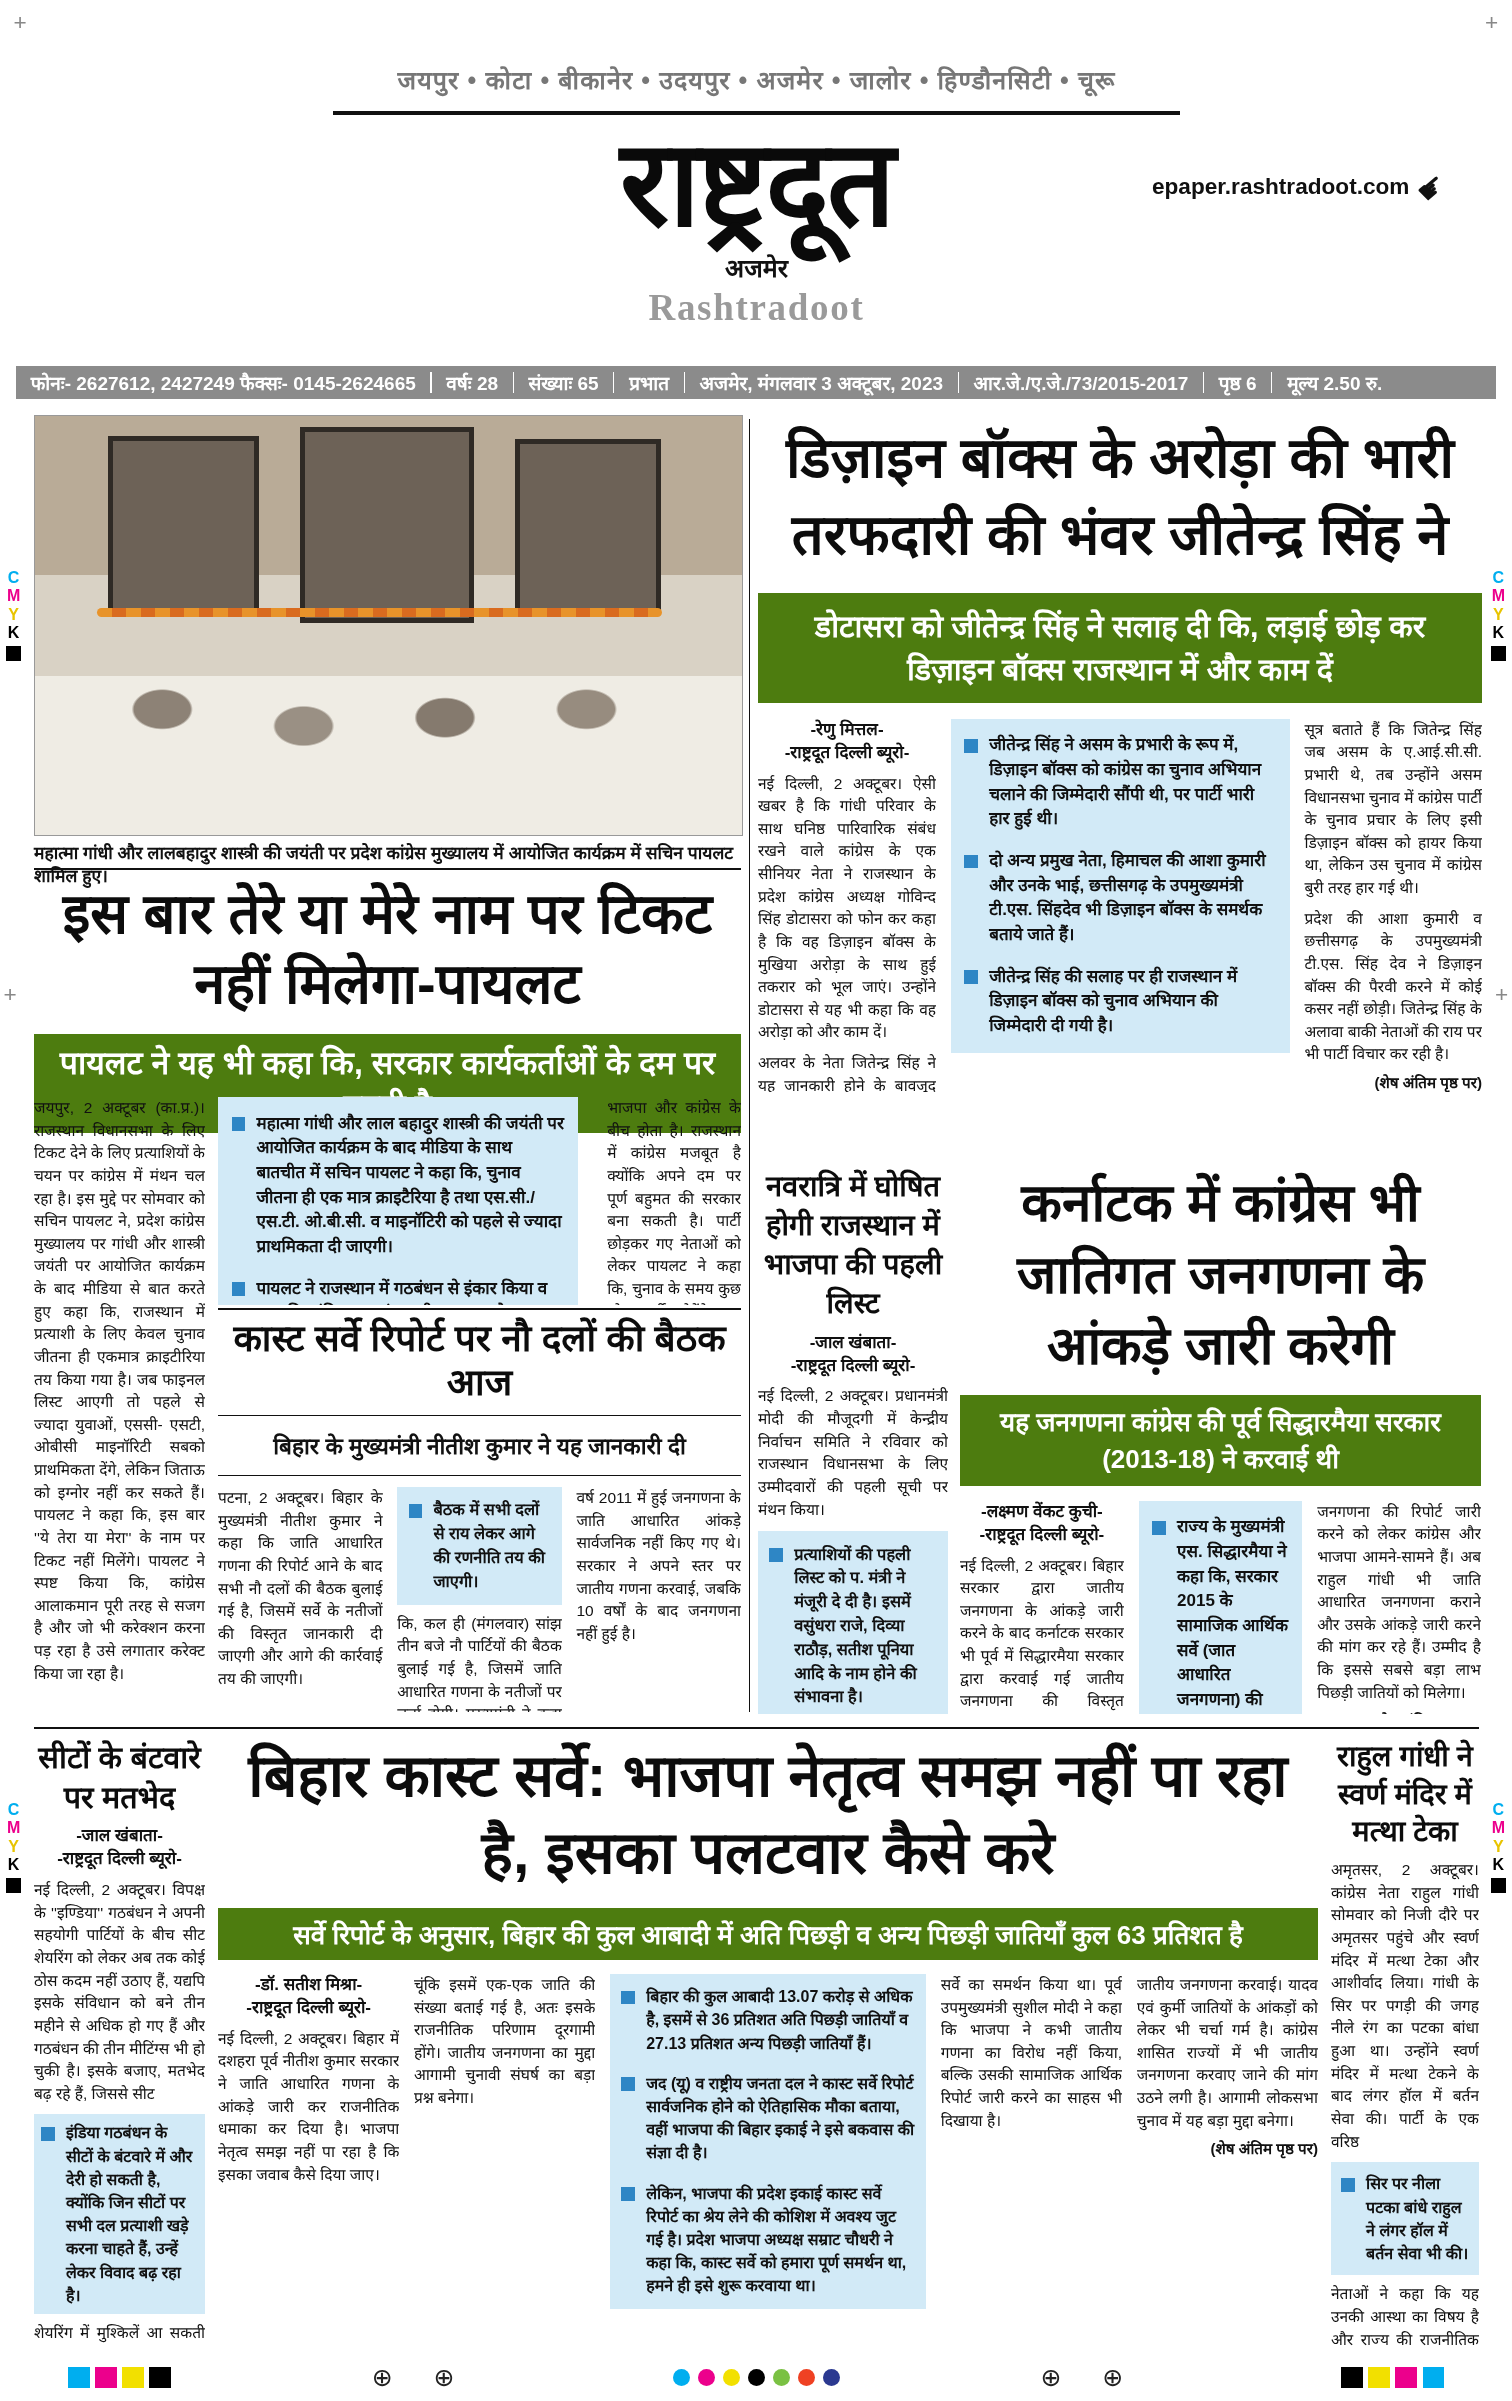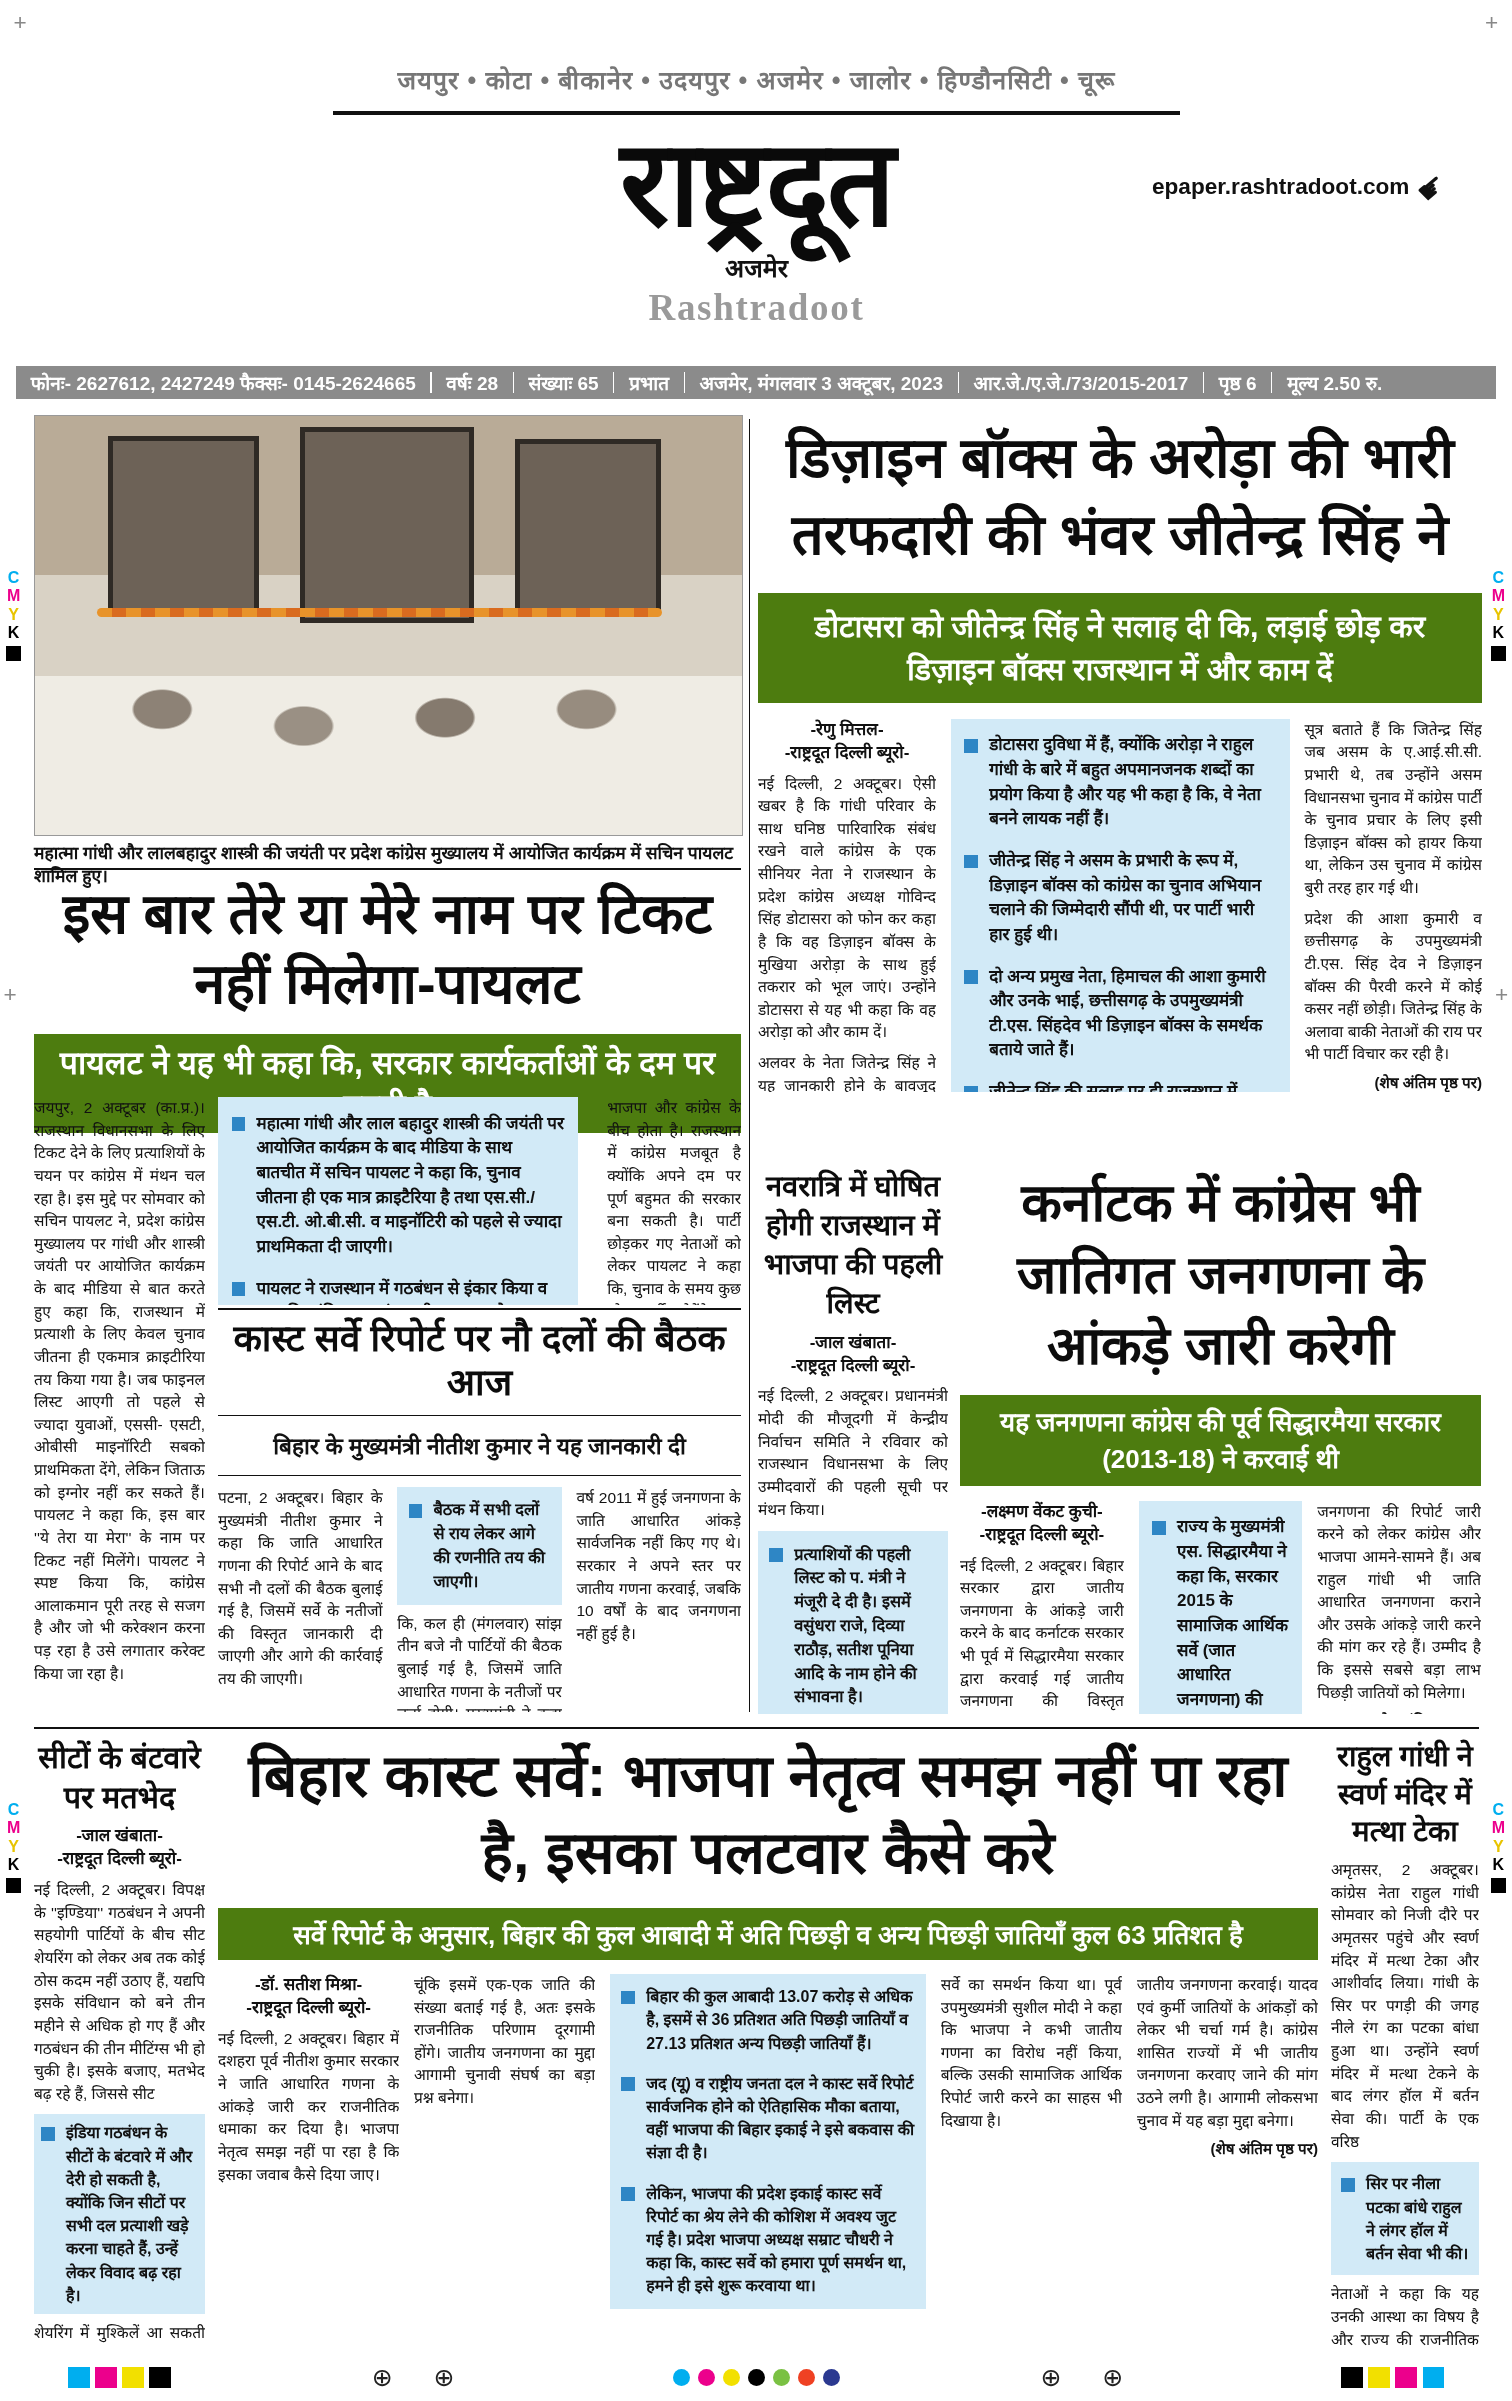--- a/index.html
+++ b/index.html
@@ -157,24 +157,20 @@
       <div class="col" style="flex:0 0 178px;">
         <div class="byline">-रेणु मित्तल-</div>
         <div class="byline">-राष्ट्रदूत दिल्ली ब्यूरो-</div>
         <p class="body">नई दिल्ली, 2 अक्टूबर। ऐसी खबर है कि गांधी परिवार के साथ घनिष्ठ पारिवारिक संबंध रखने वाले कांग्रेस के एक सीनियर नेता ने राजस्थान के प्रदेश कांग्रेस अध्यक्ष गोविन्द सिंह डोटासरा को फोन कर कहा है कि वह डिज़ाइन बॉक्स के मुखिया अरोड़ा के साथ हुई तकरार को भूल जाएं। उन्होंने डोटासरा से यह भी कहा कि वह अरोड़ा को और काम दें।</p>
         <p class="body">अलवर के नेता जितेन्द्र सिंह ने यह जानकारी होने के बावजूद भी अरोड़ा की पैरवी करना जारी रखा कि डिज़ाइन बॉक्स के प्रमुख ने राहुल गांधी के लिए अपशब्द कहे थे और वह तो यहां तक कहते हैं कि, वे नेता बनने लायक नहीं हैं।</p>
       </div>
       <div class="col" style="flex:0 0 339px;">
         <div class="bbox">
           <div class="bitem">
               <span class="bsq"></span>
-              <span>डोटासरा दुविधा में हैं, क्योंकि अरोड़ा ने राहुल गांधी के बारे में बहुत अपमानजनक शब्दों का प्रयोग किया है और यह भी कहा है कि, वे नेता बनने लायक नहीं हैं।</span>
-            </div>
-          <div class="bitem">
-              <span class="bsq"></span>
               <span>जीतेन्द्र सिंह ने असम के प्रभारी के रूप में, डिज़ाइन बॉक्स को कांग्रेस का चुनाव अभियान चलाने की जिम्मेदारी सौंपी थी, पर पार्टी भारी हार हुई थी।</span>
             </div>
           <div class="bitem">
               <span class="bsq"></span>
               <span>दो अन्य प्रमुख नेता, हिमाचल की आशा कुमारी और उनके भाई, छत्तीसगढ़ के उपमुख्यमंत्री टी.एस. सिंहदेव भी डिज़ाइन बॉक्स के समर्थक बताये जाते हैं।</span>
             </div>
           <div class="bitem">
               <span class="bsq"></span>
               <span>जीतेन्द्र सिंह की सलाह पर ही राजस्थान में डिज़ाइन बॉक्स को चुनाव अभियान की जिम्मेदारी दी गयी है।</span>
             </div>

